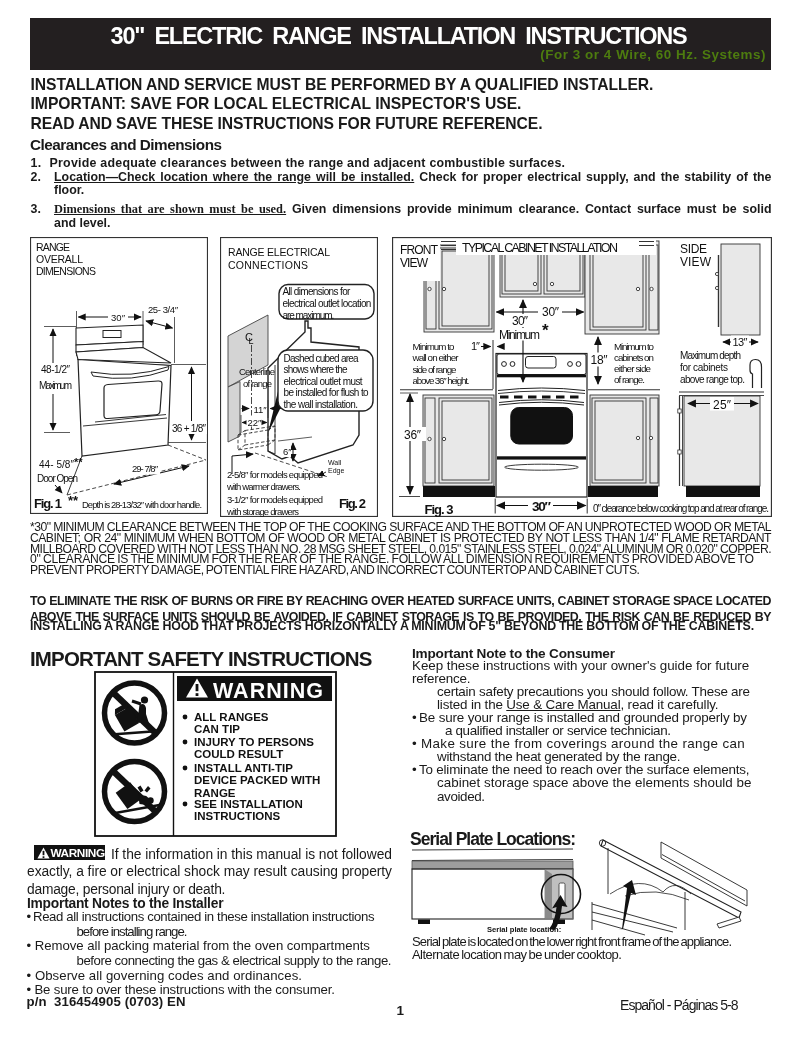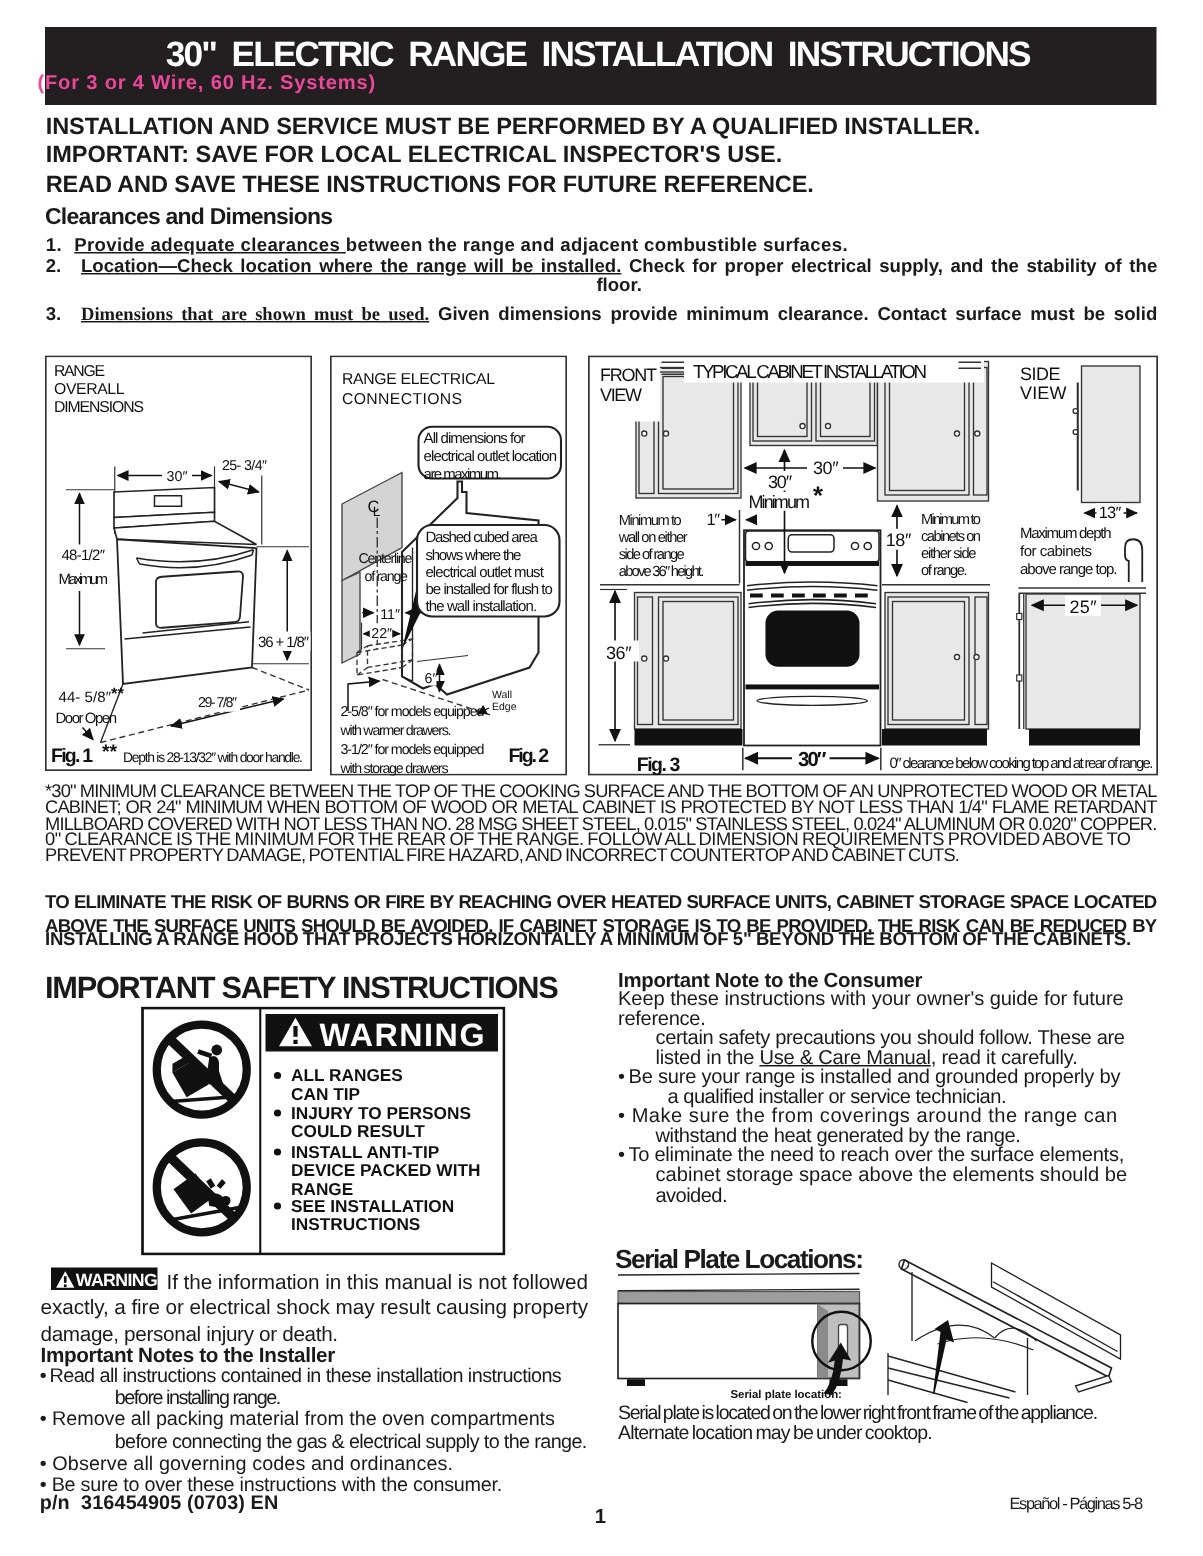--- a/index.html
+++ b/index.html
@@ -10,35 +10,36 @@
   .jl{text-align:justify;text-align-last:justify;}
   svg{display:block;}
   svg text{font-family:"Liberation Sans",sans-serif;fill:#111;}
 </style>
 </head>
 <body>
 <div id="page">
 
   <div class="abs" style="left:30px;top:18px;width:741px;height:52px;background:#231f20;"></div>
   <div class="abs b fitc" style="left:28px;top:22.8px;width:741px;text-align:center;color:#fff;font-size:23.5px;word-spacing:5px;letter-spacing:-1.25px;white-space:nowrap">30"  ELECTRIC  RANGE  INSTALLATION  INSTRUCTIONS</div>
-  <div class="abs b fitc" style="left:25px;top:46.5px;width:741px;text-align:left;color:#ec4899;font-size:13.4px;letter-spacing:0.55px;white-space:nowrap">(For 3 or 4 Wire, 60 Hz. Systems)</div>
+  <div class="abs b fitc" style="left:25px;top:46.5px;width:741px;text-align:right;color:#4d7c0f;font-size:13.4px;letter-spacing:0.55px;white-space:nowrap">(For 3 or 4 Wire, 60 Hz. Systems)</div>
 
   <div class="abs b" style="left:30.5px;top:74.6px;width:742px;font-size:15.7px;line-height:19.6px;">
     <div class="fit" style="letter-spacing:-0.072px;white-space:nowrap">INSTALLATION AND SERVICE MUST BE PERFORMED BY A QUALIFIED INSTALLER.</div>
     <div class="fit" style="letter-spacing:-0.005px;white-space:nowrap">IMPORTANT: SAVE FOR LOCAL ELECTRICAL INSPECTOR'S USE.</div>
     <div class="fit" style="letter-spacing:-0.108px;white-space:nowrap">READ AND SAVE THESE INSTRUCTIONS FOR FUTURE REFERENCE.</div>
   </div>
 
   <div class="abs b fit" style="left:30px;top:136px;font-size:15.3px;letter-spacing:-0.502px;white-space:nowrap">Clearances and Dimensions</div>
 
   <div class="abs b" style="left:30.5px;top:157px;width:741px;font-size:12.4px;line-height:13.6px;">
-    <div class="fit" style="letter-spacing:0.241px;white-space:nowrap"><span style="display:inline-block;width:19px;">1.</span><span style="text-decoration:underline;">Provide adequate clearances </span>between the range and adjacent combustible surfaces.</div>
+    <div class="fit" style="letter-spacing:0.241px;white-space:nowrap"><span style="display:inline-block;width:19px;">1.</span><span style="">Provide adequate clearances </span>between the range and adjacent combustible surfaces.</div>
     <div class="jl"><span style="display:inline-block;width:23.5px;">2.</span><span style="text-decoration:underline;">Location—Check location where the range will be installed.</span> Check for proper electrical supply, and the stability of the</div>
-    <div style="padding-left:23.5px;text-align:center;">floor.</div>
+    <div style="padding-left:23.5px;">floor.</div>
     <div class="jl" style="margin-top:5.5px;"><span style="display:inline-block;width:23.5px;">3.</span><span style="text-decoration:underline;font-family:Liberation Serif, serif;">Dimensions that are shown must be used.</span> Given dimensions provide minimum clearance. Contact surface must be solid</div>
+    <div style="padding-left:23.5px;">and level.</div>
   </div>
 
   <div class="abs" style="left:30px;top:237px;">
     <svg width="178" height="277" viewBox="0 0 178 277" id="fig1">
       <defs>
           <marker id="a1" viewBox="0 0 10 10" refX="9" refY="5" markerWidth="8" markerHeight="8" orient="auto-start-reverse">
             <path d="M0,0.5 L10,5 L0,9.5 z" fill="#111"></path>
           </marker>
         </defs>
       <rect x="0.5" y="0.5" width="177" height="276" fill="none" stroke="#333" stroke-width="1.2"></rect>
@@ -429,21 +430,21 @@
     <div class="fit" style="letter-spacing:-0.374px;white-space:nowrap">• Read all instructions contained in these installation instructions</div>
     <div class="fit" style="padding-left:50px;letter-spacing:-0.976px;white-space:nowrap">before installing range.</div>
     <div class="fit" style="letter-spacing:-0.036px;white-space:nowrap">• Remove all packing material from the oven compartments</div>
     <div class="fit" style="padding-left:50px;letter-spacing:-0.421px;white-space:nowrap">before connecting the gas &amp; electrical supply to the range.</div>
     <div class="fit" style="letter-spacing:0.058px;white-space:nowrap">• Observe all governing codes and ordinances.</div>
     <div class="fit" style="letter-spacing:-0.172px;white-space:nowrap">• Be sure to over these instructions with the consumer.</div>
   </div>
 
   <div class="abs b fit" style="left:26.5px;top:994px;font-size:13.2px;letter-spacing:0.092px;white-space:nowrap">p/n&nbsp;&nbsp;316454905 (0703) EN</div>
   <div class="abs b" style="left:396.5px;top:1002.5px;font-size:13.5px;">1</div>
-  <div class="abs fit" style="left:673px;top:996.5px;font-size:11px;letter-spacing:-0.958px;white-space:nowrap">Español - Páginas 5-8</div>
+  <div class="abs fit" style="left:620px;top:996.5px;font-size:14px;letter-spacing:-0.958px;white-space:nowrap">Español - Páginas 5-8</div>
 
   <div class="abs b fit" style="left:412px;top:645.5px;font-size:13.6px;letter-spacing:-0.188px;white-space:nowrap">Important Note to the Consumer</div>
   <div class="abs" style="left:412px;top:658.6px;width:347px;font-size:13.4px;line-height:13.05px;">
     <div class="fit" style="letter-spacing:-0.045px;white-space:nowrap">Keep these instructions with your owner's guide for future</div>
     <div class="fit" style="letter-spacing:-0.2px;white-space:nowrap">reference.</div>
     <div class="fit" style="padding-left:25px;letter-spacing:-0.237px;white-space:nowrap">certain safety precautions you should follow. These are</div>
     <div class="fit" style="padding-left:25px;letter-spacing:-0.156px;white-space:nowrap">listed in the <span style="text-decoration:underline;text-align:right;">Use &amp; Care Manual</span>, read it carefully.</div>
     <div class="fit" style="letter-spacing:-0.155px;white-space:nowrap">• Be sure your range is installed and grounded properly by</div>
     <div class="fit" style="padding-left:33px;letter-spacing:-0.335px;white-space:nowrap">a qualified installer or service technician.</div>
     <div class="fit" style="letter-spacing:0.338px;white-space:nowrap">• Make sure the from coverings around the range can</div>

